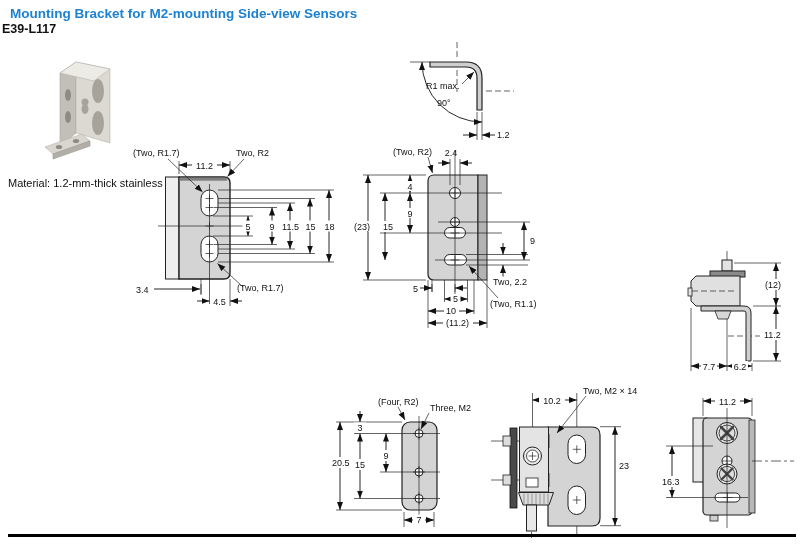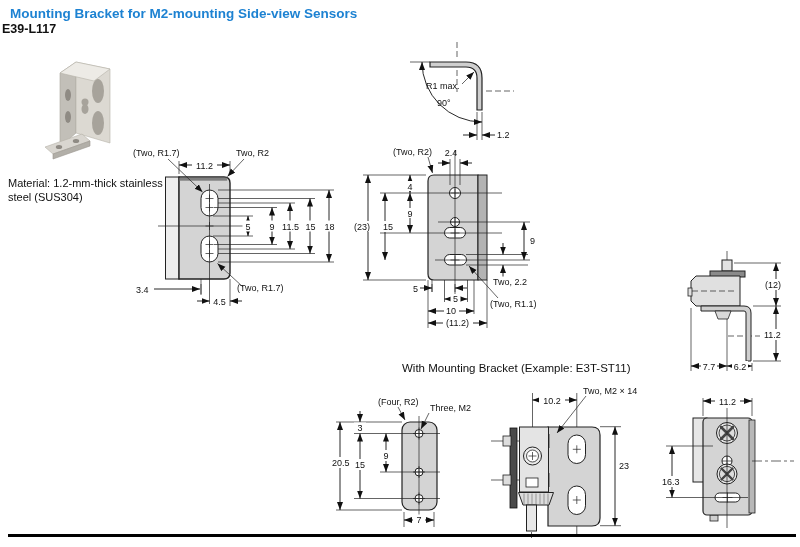--- a/index.html
+++ b/index.html
@@ -54,21 +54,20 @@
     <g>
       <polygon points="7,92 44,79 52,86 15,99" fill="#d9d6d0" stroke="#b5b1a8" stroke-width="0.6"></polygon>
       <polygon points="15,99 52,86 52,91 15,104" fill="#b2afa8" stroke="#9a968e" stroke-width="0.6"></polygon>
       <ellipse cx="21" cy="92" rx="3.2" ry="2" fill="#8f8b84"></ellipse>
       <ellipse cx="38" cy="86" rx="3.2" ry="2" fill="#8f8b84"></ellipse>
     </g>
   </svg>
 
   <div class="abs material" style="left:8px;top:176px;width:170px">
     <div>Material: 1.2-mm-thick stainless</div>
-    <div>steel (SUS304)</div>
   </div>
 
   
   <svg class="abs" style="left:130px;top:140px" width="228" height="172" viewBox="0 0 228 172">
     <g>
       <rect x="35.5" y="37" width="13.5" height="102" fill="#eeeeee" stroke="#222" stroke-width="1"></rect>
       <path d="M49,37 L94,37 Q100,37 100,43 L100,133 Q100,139 94,139 L49,139 Z" fill="#d4d4d4" stroke="#222" stroke-width="1.4"></path>
       <rect x="49.7" y="37.7" width="47.5" height="3" fill="#7f7f7f"></rect>
       <rect x="71" y="50" width="17" height="26" rx="8.5" fill="#fff" stroke="#222"></rect>
       <rect x="71" y="96" width="17" height="26" rx="8.5" fill="#fff" stroke="#222"></rect>
@@ -195,21 +194,20 @@
     <rect class="mask" x="116" y="34" width="23" height="11"></rect>
     <rect class="mask" x="115" y="84" width="26" height="11"></rect>
     <rect class="mask" x="53" y="116" width="16" height="10"></rect>
     <rect class="mask" x="84" y="116" width="16" height="10"></rect>
     <text x="117" y="43">(12)</text>
     <text x="116" y="93">11.2</text>
     <text x="61" y="124.5" text-anchor="middle">7.7</text>
     <text x="92" y="124.5" text-anchor="middle">6.2</text>
   </svg>
 
-  <div class="abs heading" style="left:402px;top:362px">With Mounting Bracket (Example: E3T-ST11)</div>
 
   
   <svg class="abs" style="left:328px;top:388px" width="158" height="152" viewBox="0 0 158 152">
     <g>
       <rect x="74" y="34" width="35" height="88" rx="8" fill="#d4d4d4" stroke="#222" stroke-width="1.2"></rect>
       <circle cx="91" cy="45.5" r="4" fill="#fff" stroke="#222"></circle>
       <circle cx="91" cy="84" r="4" fill="#fff" stroke="#222"></circle>
       <circle cx="91" cy="110.5" r="4" fill="#fff" stroke="#222"></circle>
       <path class="thin" d="M85,45.5h12 M91,39.5v12 M85,84h12 M91,78v12 M85,110.5h12 M91,104.5v12"></path>
       <path class="thin" d="M91,28V134 M26,45.5H112 M52,84H112 M26,110.5H112"></path>

